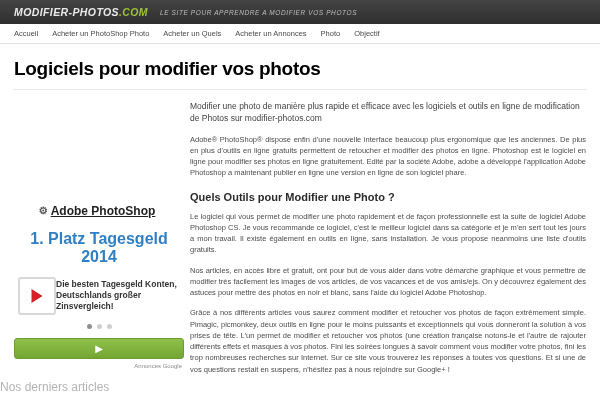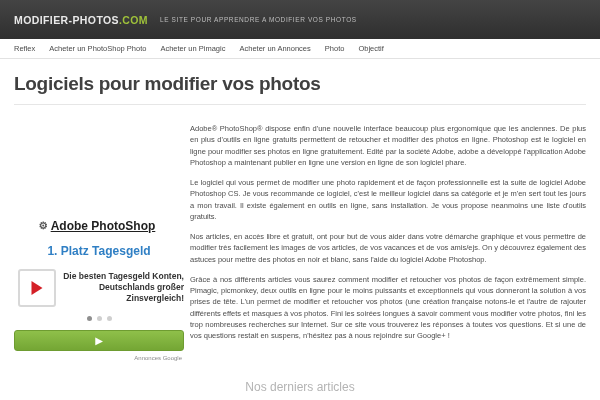--- a/index.html
+++ b/index.html
@@ -17,27 +17,28 @@
   }
   .page {
     position: relative;
     width: 600px;
     height: 400px;
     background: #ffffff;
   }
 
   
   .topbar {
-    height: 39px;
+    height: 24px;
     background: #3a3a3a;
     background: linear-gradient(#444444, #2f2f2f);
     display: flex;
     align-items: center;
     padding: 0 14px;
     box-sizing: border-box;
+    font-style: italic;
   }
   .logo {
     color: #e9e9e9;
     font-size: 10.5px;
     letter-spacing: 0.4px;
     font-weight: bold;
     white-space: nowrap;
   }
   .logo .dotcom {
     color: #9fc23a;
@@ -67,21 +68,21 @@
     color: #4a4a4a;
     margin-right: 14px;
     white-space: nowrap;
     cursor: pointer;
   }
 
   
   .page-title {
     font-size: 19px;
     font-weight: bold;
-    color: #404040;
+    color: #000000;
     padding: 14px 8px 0 14px;
     letter-spacing: -0.3px;
   }
   .title-rule {
     margin: 9px 14px 0 14px;
     height: 1px;
     background: #e6e6e6;
   }
 
   
@@ -141,21 +142,21 @@
 
   
   .ad {
     margin-top: 12px;
     width: 170px;
     box-sizing: border-box;
     text-align: center;
   }
   .ad-title {
     color: #2f7fc4;
-    font-size: 12px;
+    font-size: 16px;
     font-weight: bold;
     line-height: 1.15;
   }
   .ad-title .year { display: block; }
   .ad-body {
     display: flex;
     align-items: center;
     margin-top: 10px;
   }
   .ad-logo {
@@ -178,22 +179,21 @@
     border-left: 11px solid #d42027;
     border-top: 7px solid transparent;
     border-bottom: 7px solid transparent;
   }
   .ad-text {
     flex: 1 1 auto;
     font-size: 8.5px;
     font-weight: bold;
     color: #333;
     line-height: 1.3;
-    padding-left: 6px;
-    text-align: right;
+    text-align: left;
   }
   .ad-dots {
     margin-top: 9px;
     display: flex;
     justify-content: center;
     align-items: center;
     gap: 5px;
   }
   .dot {
     width: 5px;
@@ -221,78 +221,81 @@
     text-align: right;
     padding-right: 2px;
   }
 
   
   .footer-head {
     position: absolute;
     left: 0;
     right: 0;
     bottom: 6px;
-    text-align: center;
+    text-align: left;
     font-size: 12px;
     color: #b4b4b4;
   }
 </style>
 </head>
 <body>
 
 <div class="page">
 
   <div class="topbar">
     <div class="logo"><span>MODIFIER-PHOTOS</span><span class="dotcom">.COM</span></div>
     <div class="tagline">LE SITE POUR APPRENDRE A MODIFIER VOS PHOTOS</div>
   </div>
 
   <div class="nav">
-    <div class="nav-item">Reflex</div>
+    <div class="nav-item">Accueil</div>
     <div class="nav-item">Acheter un PhotoShop Photo</div>
-    <div class="nav-item">Acheter un Pimagic</div>
+    <div class="nav-item">Acheter un Quels</div>
     <div class="nav-item">Acheter un Annonces</div>
     <div class="nav-item">Photo</div>
     <div class="nav-item">Objectif</div>
   </div>
 
   <div class="page-title">Logiciels pour modifier vos photos</div>
   <div class="title-rule"></div>
 
   <div class="content">
 
     <div class="col-left">
 
       <div class="photoshop-head">
         <span class="ps-gear">⚙</span><span>Adobe PhotoShop</span>
       </div>
 
       <div class="ad">
         <div class="ad-title">
           <span>1. Platz Tagesgeld</span>
+          <span class="year">2014</span>
         </div>
         <div class="ad-body">
           <div class="ad-logo">
             <div class="flag"></div>
           </div>
           <div class="ad-text">Die besten Tagesgeld Konten, Deutschlands großer Zinsvergleich!</div>
         </div>
         <div class="ad-dots">
           <div class="dot active"></div>
           <div class="dot"></div>
           <div class="dot"></div>
         </div>
         <div class="ad-cta">▶</div>
         <div class="ad-footer">Annonces Google</div>
       </div>
 
     </div>
 
     <div class="col-right">
+      <p class="lead">Modifier une photo de manière plus rapide et efficace avec les logiciels et outils en ligne de modification de Photos sur modifier-photos.com</p>
       <p class="para">Adobe® PhotoShop® dispose enfin d'une nouvelle interface beaucoup plus ergonomique que les anciennes. De plus en plus d'outils en ligne gratuits permettent de retoucher et modifier des photos en ligne. Photoshop est le logiciel en ligne pour modifier ses photos en ligne gratuitement. Edité par la société Adobe, adobe a développé l'application Adobe Photoshop a maintenant publier en ligne une version en ligne de son logiciel phare.</p>
+      <h2 class="subhead">Quels Outils pour Modifier une Photo ?</h2>
       <p class="para">Le logiciel qui vous permet de modifier une photo rapidement et de façon professionnelle est la suite de logiciel Adobe Photoshop CS. Je vous recommande ce logiciel, c'est le meilleur logiciel dans sa catégorie et je m'en sert tout les jours a mon travail. Il existe également en outils en ligne, sans installation. Je vous propose neanmoins une liste d'outils gratuits.</p>
       <p class="para">Nos articles, en accès libre et gratuit, ont pour but de vous aider dans votre démarche graphique et vous permettre de modifier très facilement les images de vos articles, de vos vacances et de vos amis/ejs. On y découvrez également des astuces pour mettre des photos en noir et blanc, sans l'aide du logiciel Adobe Photoshop.</p>
       <p class="para">Grâce à nos différents articles vous saurez comment modifier et retoucher vos photos de façon extrêmement simple. Pimagic, picmonkey, deux outils en ligne pour le moins puissants et exceptionnels qui vous donneront la solution à vos prises de tête. L'un permet de modifier et retoucher vos photos (une création française notons-le et l'autre de rajouter différents effets et masques à vos photos. Fini les soirées longues à savoir comment vous modifier votre photos, fini les trop nombreuses recherches sur Internet. Sur ce site vous trouverez les réponses à toutes vos questions. Et si une de vos questions restait en suspens, n'hésitez pas à nous rejoindre sur Google+ !</p>
     </div>
 
   </div>
 
   <div class="footer-head">Nos derniers articles</div>
 
 </div>

